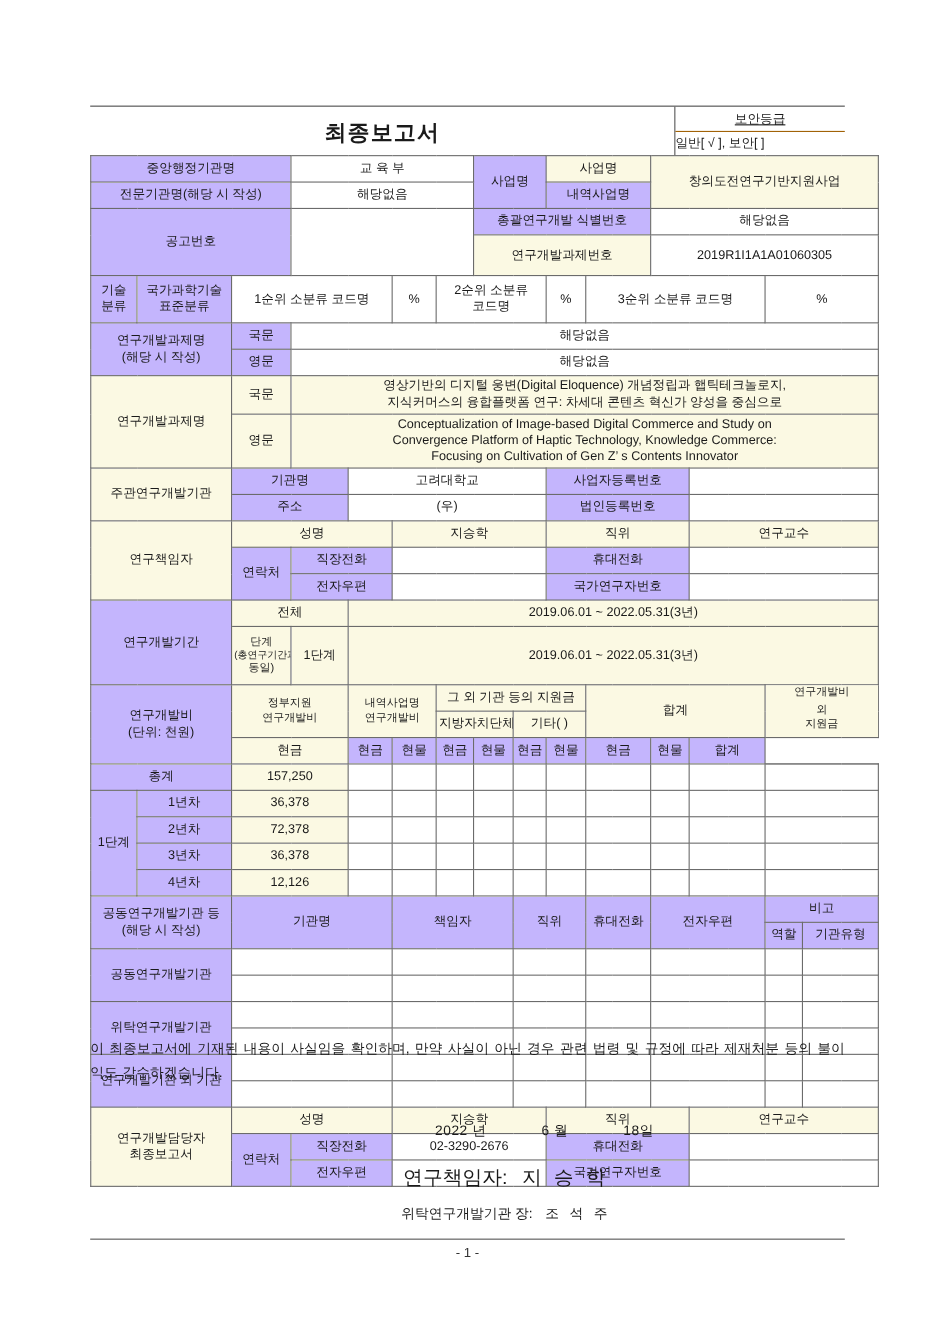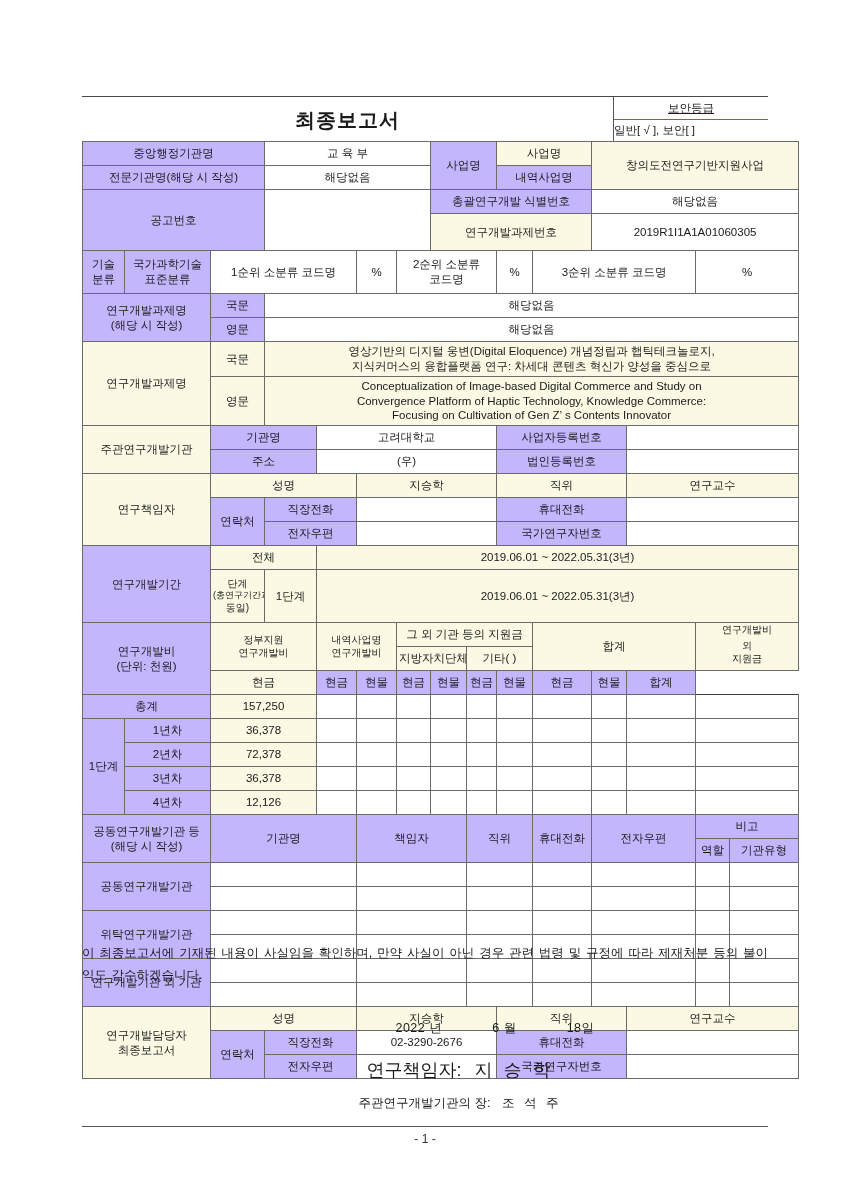--- a/index.html
+++ b/index.html
@@ -553,19 +553,19 @@
     <span>6 월</span>
     <span>18일</span>
   </div>
 
   <div class="sig1">
     <span>연구책임자:</span>
     <span class="name-sp" style="margin-left:8px">지 승 학</span>
   </div>
 
   <div class="sig2">
-    <span>주관연구개발기관의 장:</span>
+    <span>위탁연구개발기관 장:</span>
     <span class="name-sp" style="margin-left:8px">조 석 주</span>
   </div>
 
   <div class="footrule"></div>
   <div class="pageno">- 1 -</div>
 </div>
 
 </body></html>

